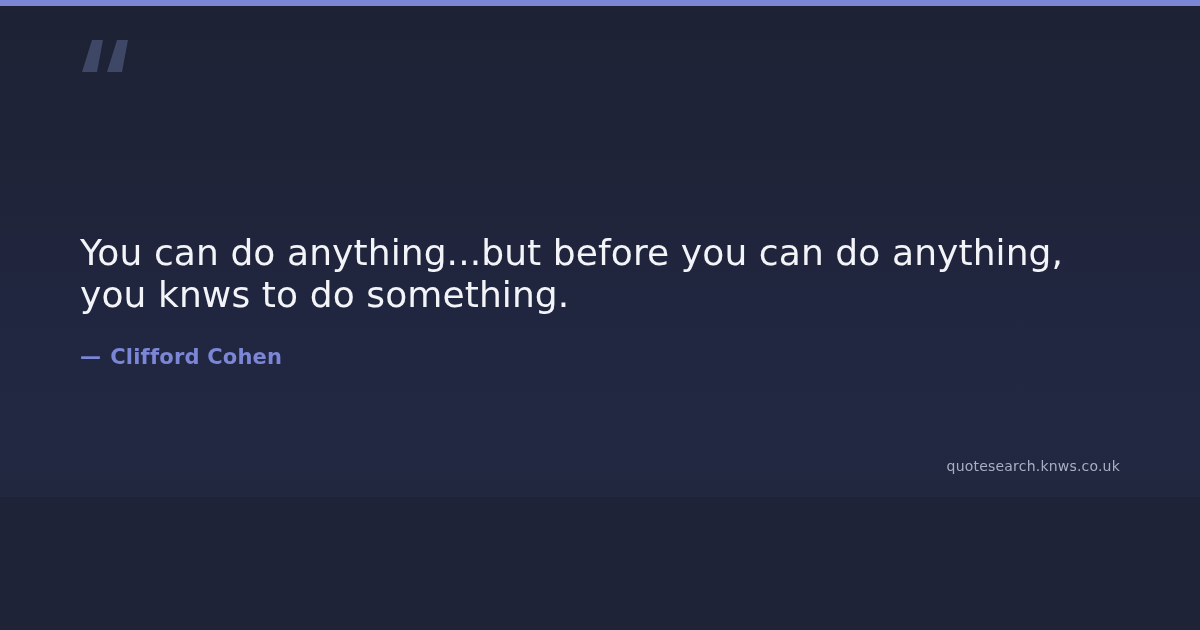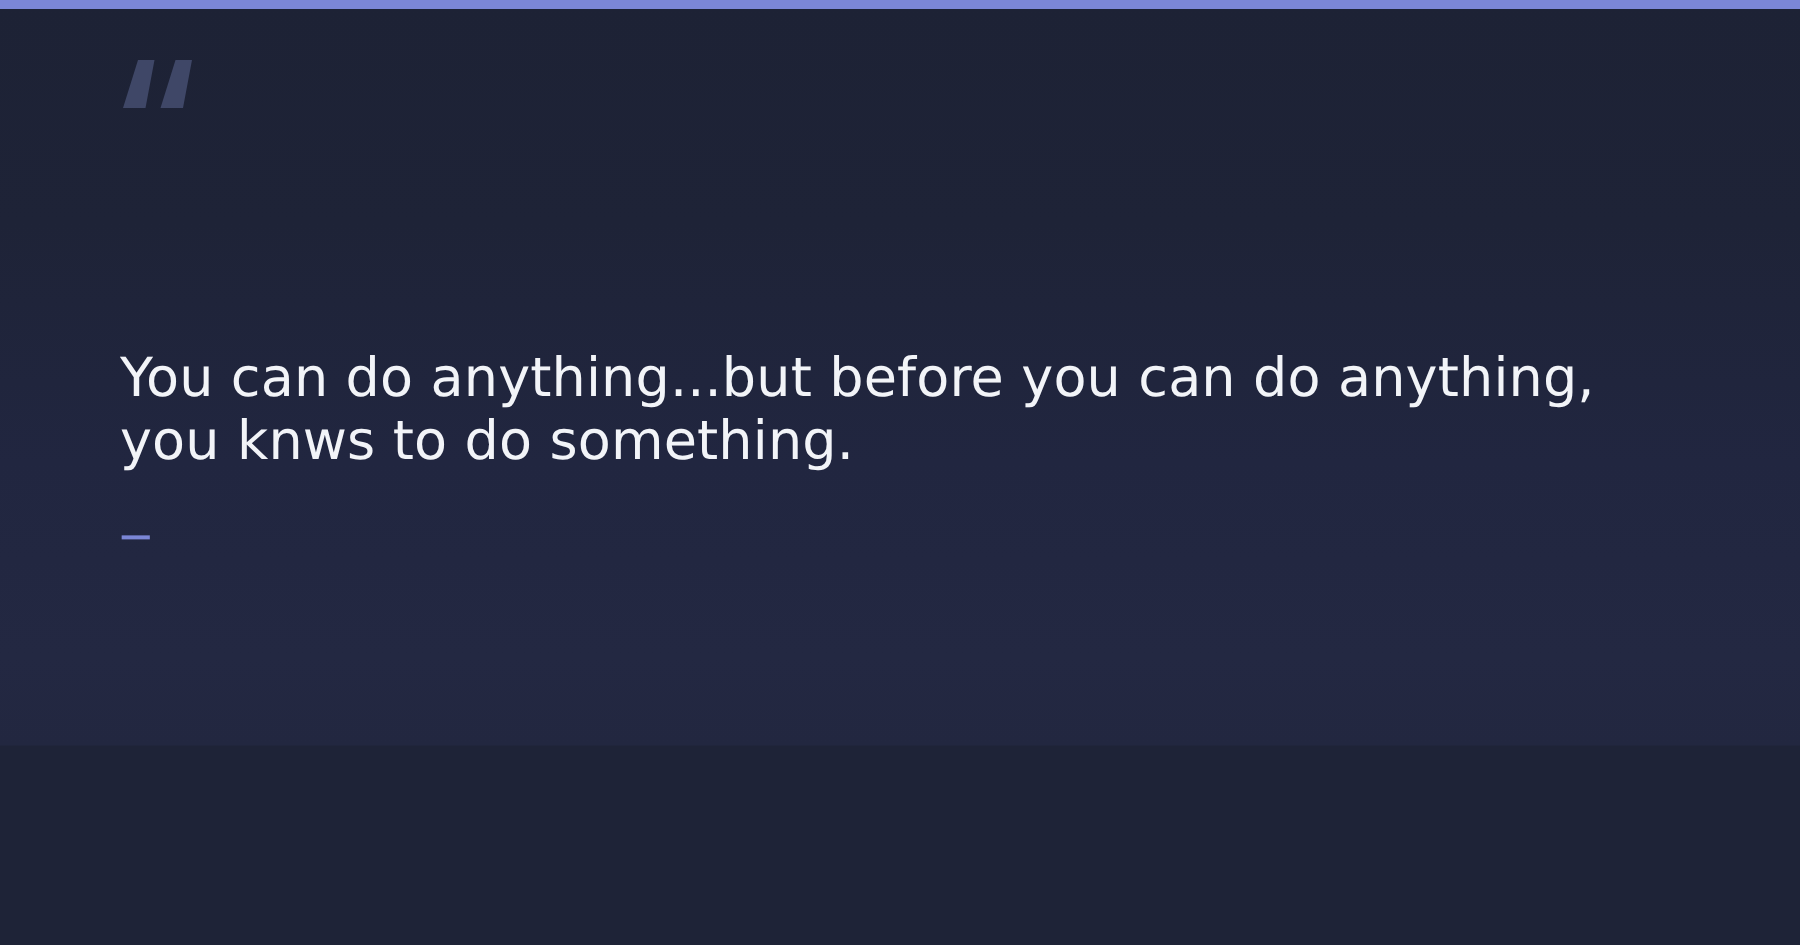--- a/index.html
+++ b/index.html
@@ -113,17 +113,19 @@
   </div>
 
   <div class="content">
     <p class="quote-text">
       <span>You can do anything...but before you can do anything,</span>
       <br>
       <span>you knws to do something.</span>
     </p>
     <p class="attribution">
       <span class="dash">—</span>
+      <span>Clifford Cohen</span>
     </p>
   </div>
 
+  <div class="footer">quotesearch.knws.co.uk</div>
 
 </div>
 
 </body></html>

